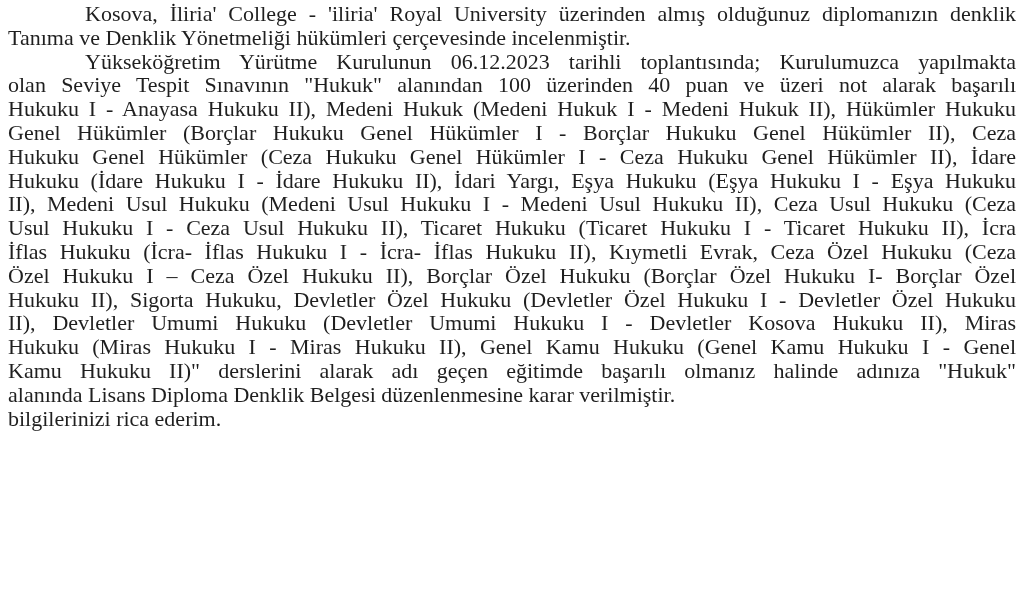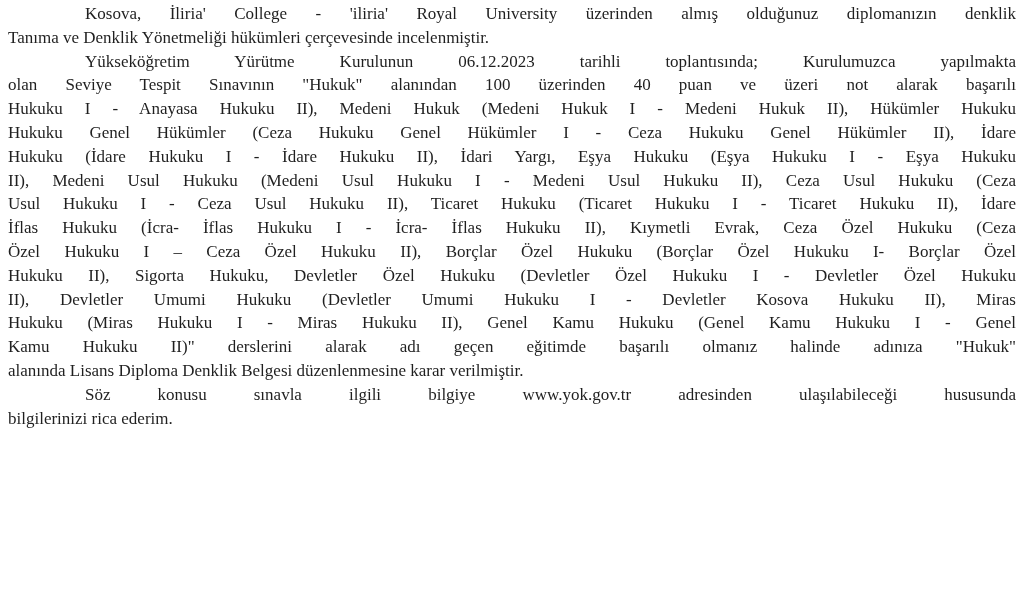--- a/index.html
+++ b/index.html
@@ -9,21 +9,21 @@
     height: 600px;
     background: #ffffff;
     overflow: hidden;
   }
   .page {
     position: absolute;
     left: 8px;
     top: 2px;
     width: 1008px;
     font-family: "Liberation Serif", "DejaVu Serif", serif;
-    font-size: 17px;
+    font-size: 22px;
     line-height: 23.8px;
     color: #1f1f1f;
     -webkit-font-smoothing: antialiased;
   }
   .para {
     margin: 0;
     padding: 0;
   }
   .line {
     height: 23.8px;
@@ -62,32 +62,32 @@
 
 <div class="page" style="color: rgb(31, 31, 31);">
     <div class="para">
       <div class="line first">Kosova, İliria' College - 'iliria' Royal University üzerinden almış olduğunuz diplomanızın denklik</div>
       <div class="line last">Tanıma ve Denklik Yönetmeliği hükümleri çerçevesinde incelenmiştir.</div>
     </div>
     <div class="para">
       <div class="line first">Yükseköğretim Yürütme Kurulunun 06.12.2023 tarihli toplantısında; Kurulumuzca yapılmakta</div>
       <div class="line">olan Seviye Tespit Sınavının "Hukuk" alanından 100 üzerinden 40 puan ve üzeri not alarak başarılı</div>
       <div class="line">Hukuku I - Anayasa Hukuku II), Medeni Hukuk (Medeni Hukuk I - Medeni Hukuk II), Hükümler Hukuku</div>
+      <div class="line">Genel Hükümler (Borçlar Hukuku Genel Hükümler I - Borçlar Hukuku Genel Hükümler II), Ceza</div>
       <div class="line">Hukuku Genel Hükümler (Ceza Hukuku Genel Hükümler I - Ceza Hukuku Genel Hükümler II), İdare</div>
       <div class="line">Hukuku (İdare Hukuku I - İdare Hukuku II), İdari Yargı, Eşya Hukuku (Eşya Hukuku I - Eşya Hukuku</div>
       <div class="line">II), Medeni Usul Hukuku (Medeni Usul Hukuku I - Medeni Usul Hukuku II), Ceza Usul Hukuku (Ceza</div>
-      <div class="line">Usul Hukuku I - Ceza Usul Hukuku II), Ticaret Hukuku (Ticaret Hukuku I - Ticaret Hukuku II), İdare</div>
+      <div class="line">Usul Hukuku I - Ceza Usul Hukuku II), Ticaret Hukuku (Ticaret Hukuku I - Ticaret Hukuku II), İcra</div>
       <div class="line">İflas Hukuku (İcra- İflas Hukuku I - İcra- İflas Hukuku II), Kıymetli Evrak, Ceza Özel Hukuku (Ceza</div>
       <div class="line">Özel Hukuku I – Ceza Özel Hukuku II), Borçlar Özel Hukuku (Borçlar Özel Hukuku I- Borçlar Özel</div>
       <div class="line">Hukuku II), Sigorta Hukuku, Devletler Özel Hukuku (Devletler Özel Hukuku I - Devletler Özel Hukuku</div>
       <div class="line">II), Devletler Umumi Hukuku (Devletler Umumi Hukuku I - Devletler Kosova Hukuku II), Miras</div>
       <div class="line">Hukuku (Miras Hukuku I - Miras Hukuku II), Genel Kamu Hukuku (Genel Kamu Hukuku I - Genel</div>
       <div class="line">Kamu Hukuku II)" derslerini alarak adı geçen eğitimde başarılı olmanız halinde adınıza "Hukuk"</div>
       <div class="line last">alanında Lisans Diploma Denklik Belgesi düzenlenmesine karar verilmiştir.</div>
     </div>
     <div class="para">
-      <div class="line first">Söz konusu sınavla ilgili bilgiye www.yok.gov.tr adresinden ulaşılabileceği hususunda</div>
       <div class="line last">bilgilerinizi rica ederim.</div>
     </div>
   </div>
 
 <div class="seam seam-1"></div>
 <div class="seam seam-2"></div>
 
 </body></html>

